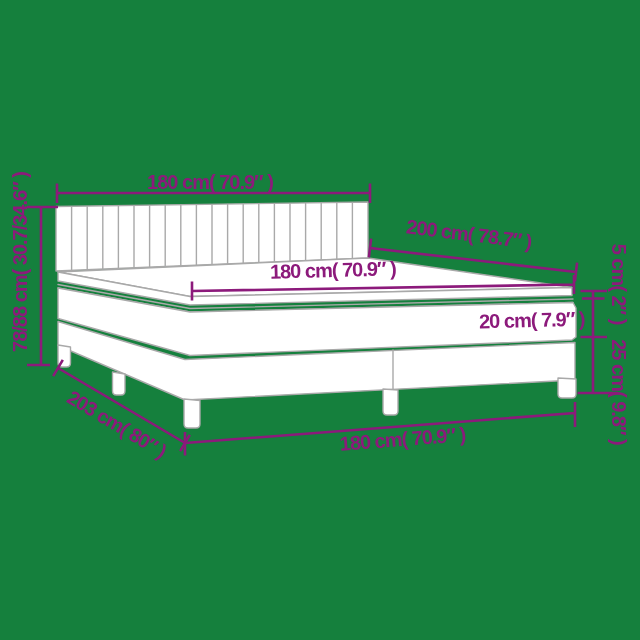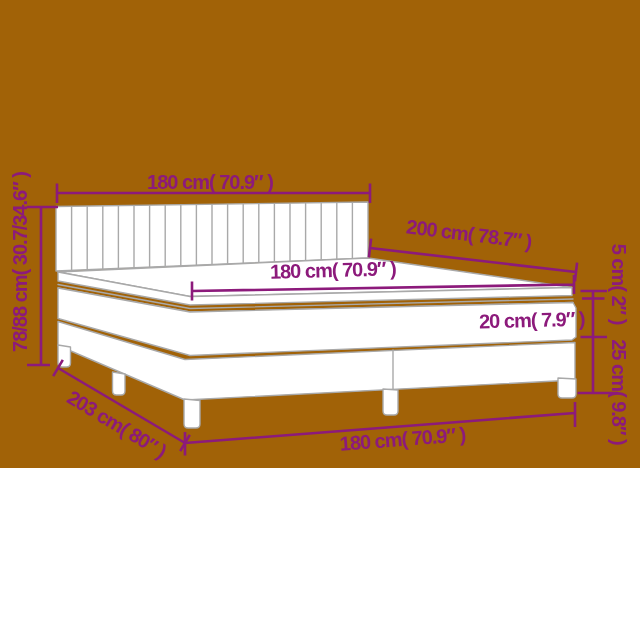--- a/index.html
+++ b/index.html
@@ -1,16 +1,16 @@
 <!DOCTYPE html>
 <html><head>
 <meta charset="utf-8">
 <style>
   html,body{margin:0;padding:0;background:#fff;}
-  .canvas{width:640px;height:468px;position:relative;background:#a16207;overflow:hidden;}
+  .canvas{width:640px;height:640px;position:relative;background:#15803d;overflow:hidden;}
   svg{display:block;}
   .dim-text text{
     font-family:"Liberation Sans", sans-serif;
     font-weight:700;
     font-size:20px;
     letter-spacing:-1px;
   }
   .outline{fill:none;stroke-linejoin:round;stroke-linecap:round;}
   .shape{fill:#ffffff;stroke-linejoin:round;stroke-linecap:round;}
   .dimline{fill:none;stroke-linecap:butt;}

